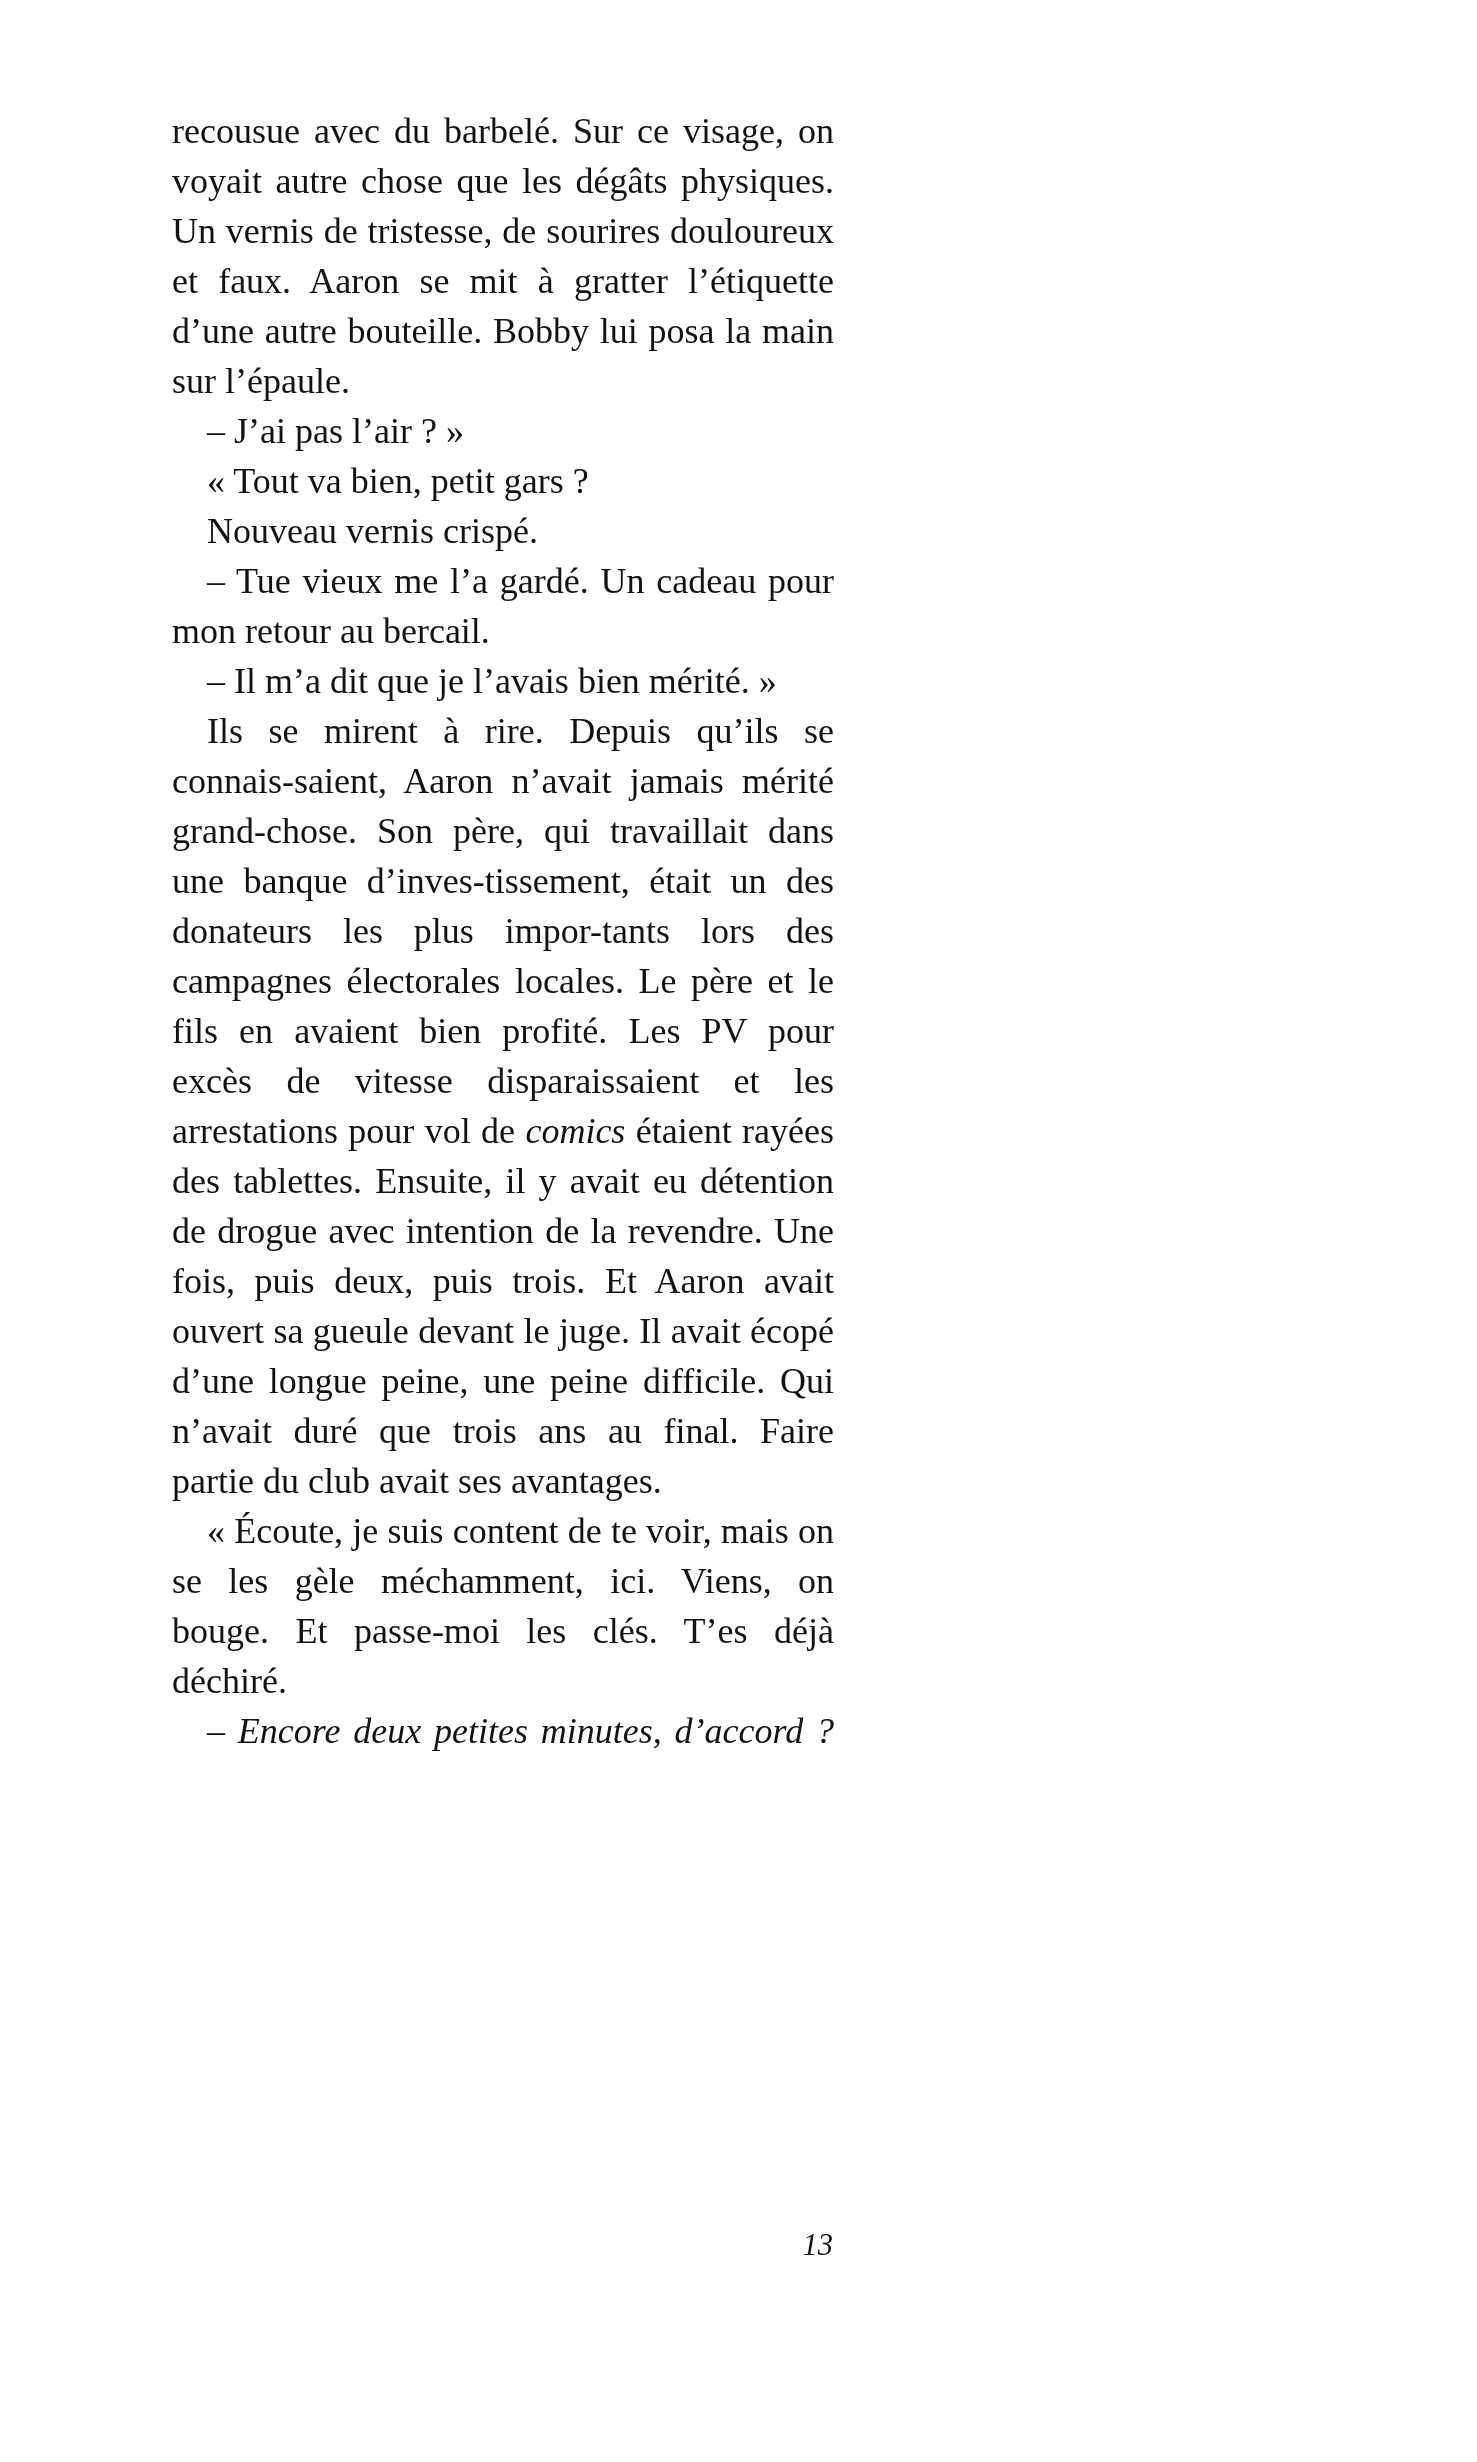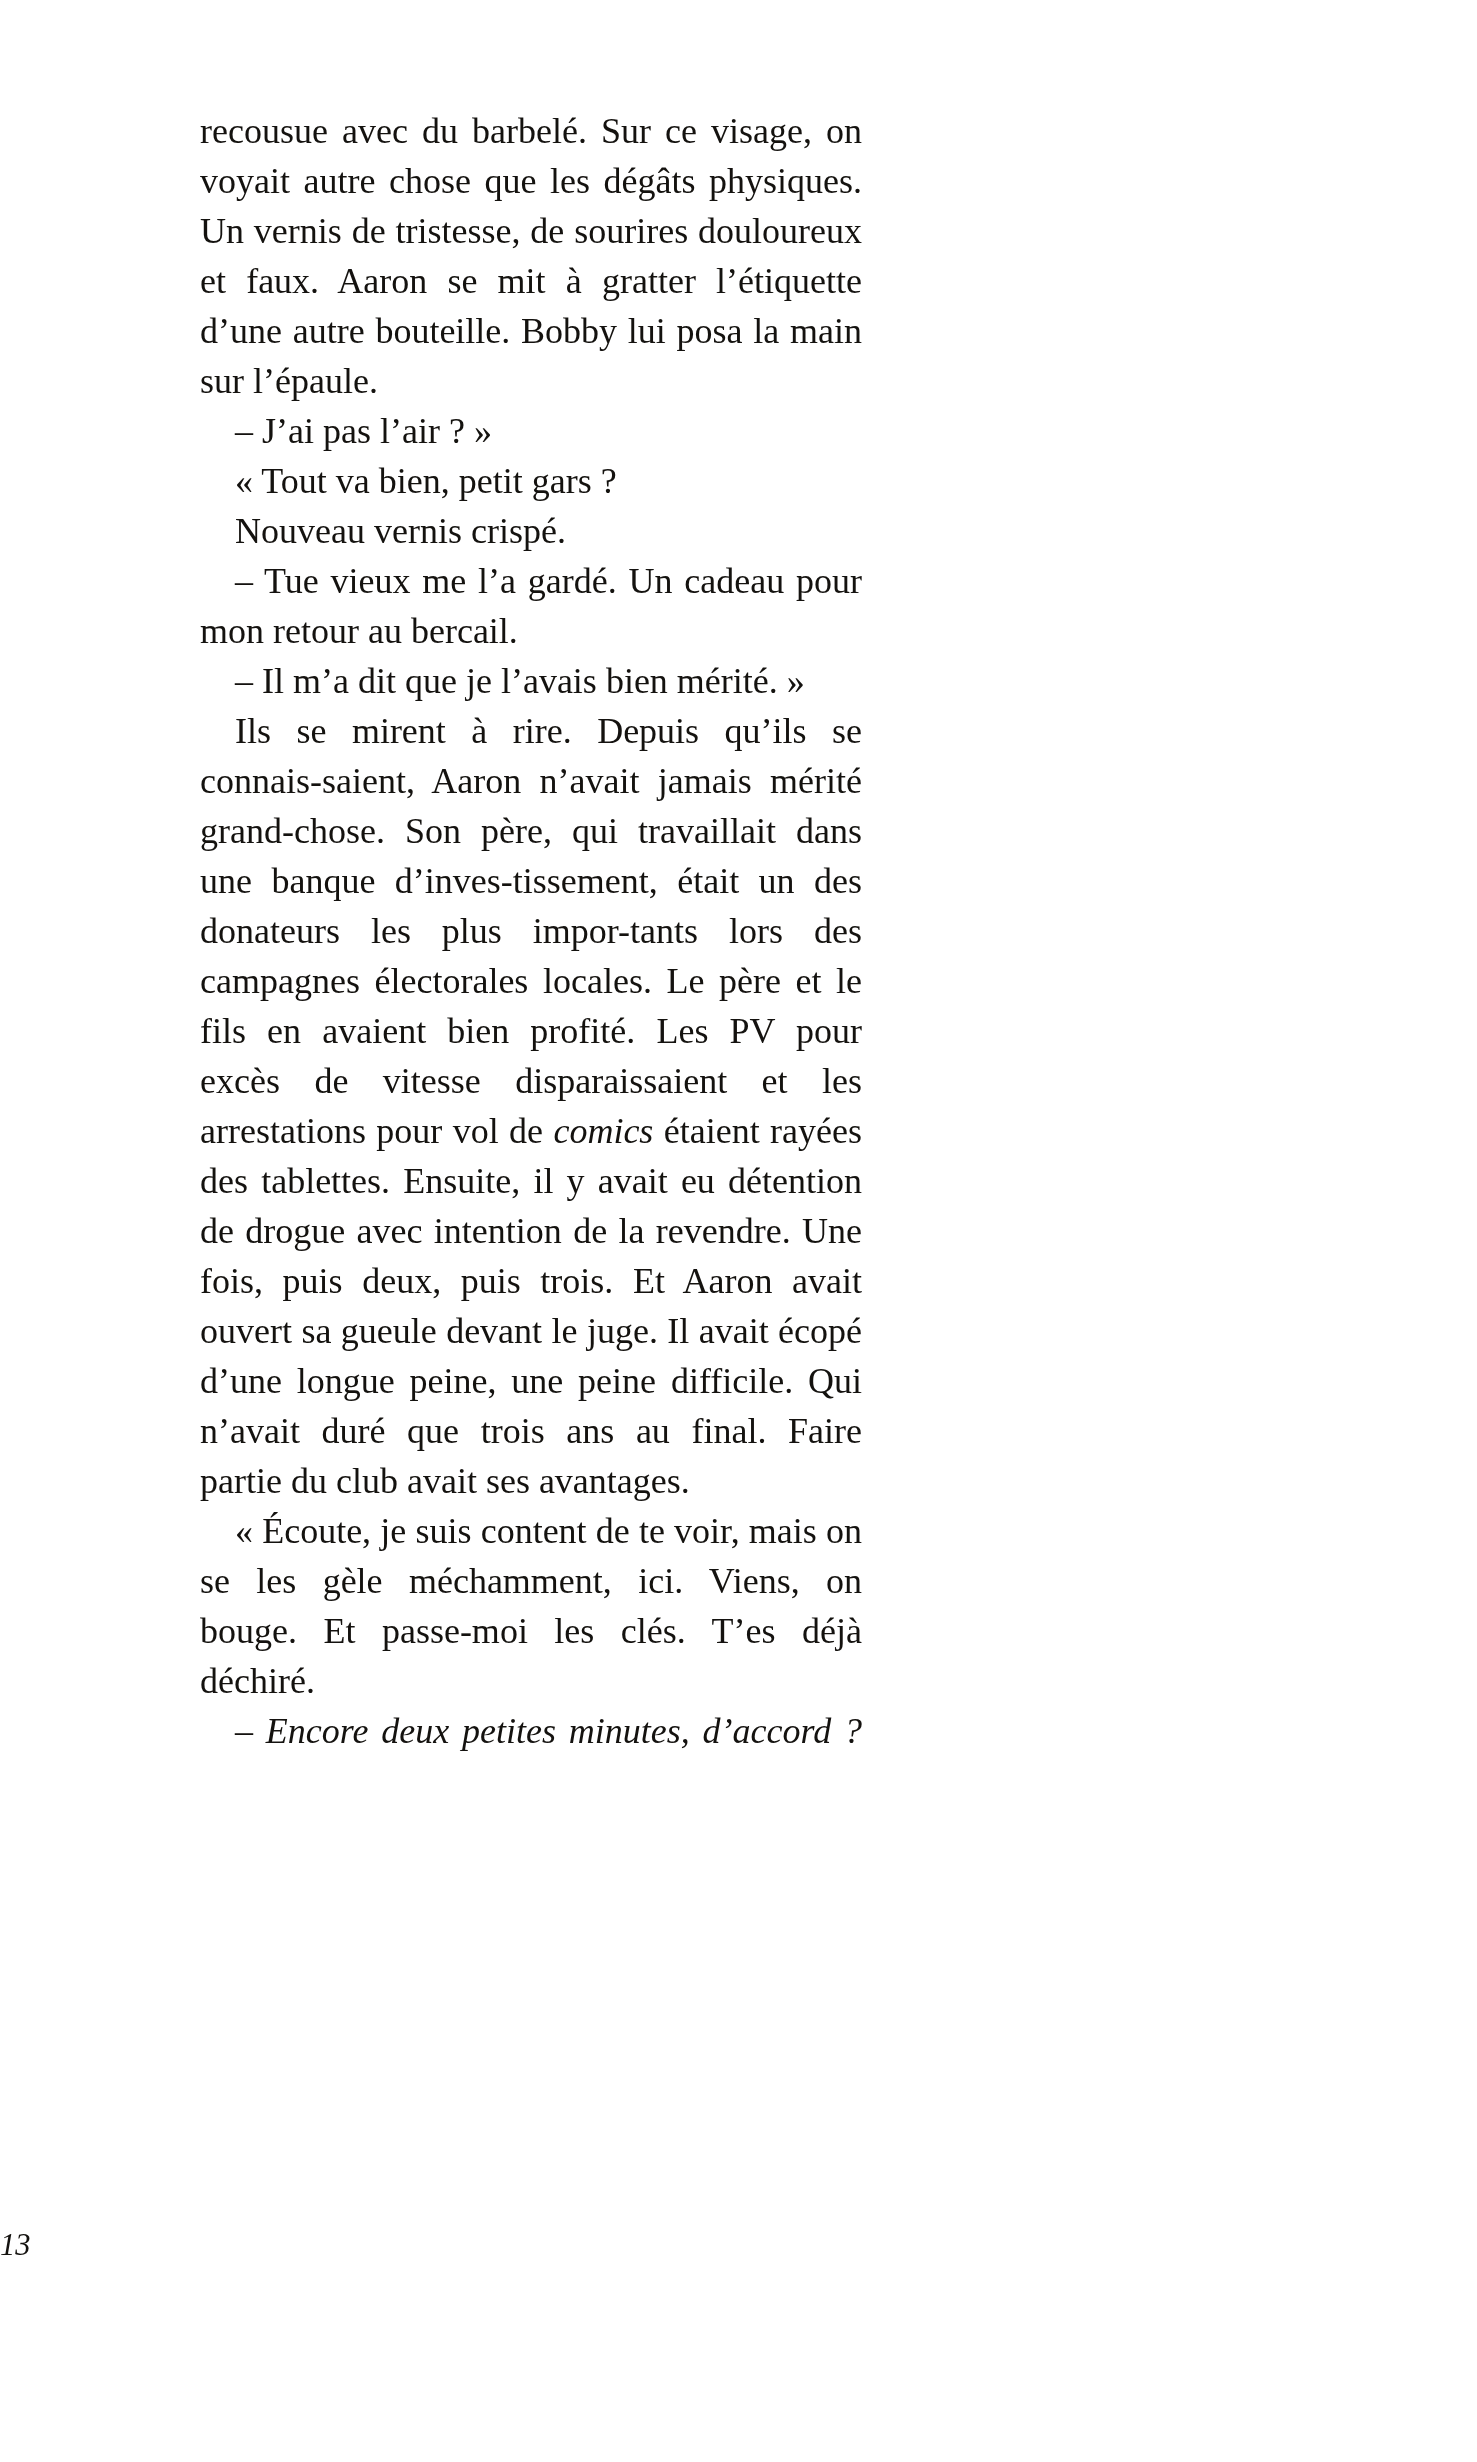--- a/index.html
+++ b/index.html
@@ -18,21 +18,20 @@
     position: absolute;
     left: 172px;
     top: 106px;
     width: 662px;
     font-family: "Liberation Serif", "DejaVu Serif", serif;
     font-size: 36px;
     line-height: 50px;
     color: #14120f;
     text-align: justify;
     text-justify: inter-word;
-    margin-left: 28px;
     -webkit-font-smoothing: antialiased;
   }
   .text-block p {
     margin: 0;
     text-indent: 0;
     text-align: justify;
     hyphens: manual;
   }
   .text-block p.indent {
     text-indent: 35px;
@@ -41,20 +40,21 @@
     text-align-last: justify;
     font-style: italic;
   }
   em {
   }
   .folio {
     position: absolute;
     left: 0;
     top: 2228px;
     width: 833px;
+    text-align: right;
     font-family: "Liberation Serif", "DejaVu Serif", serif;
     font-style: italic;
     font-size: 30.5px;
     color: #14120f;
   }
 </style>
 </head>
 <body>
 
 <div class="page">

